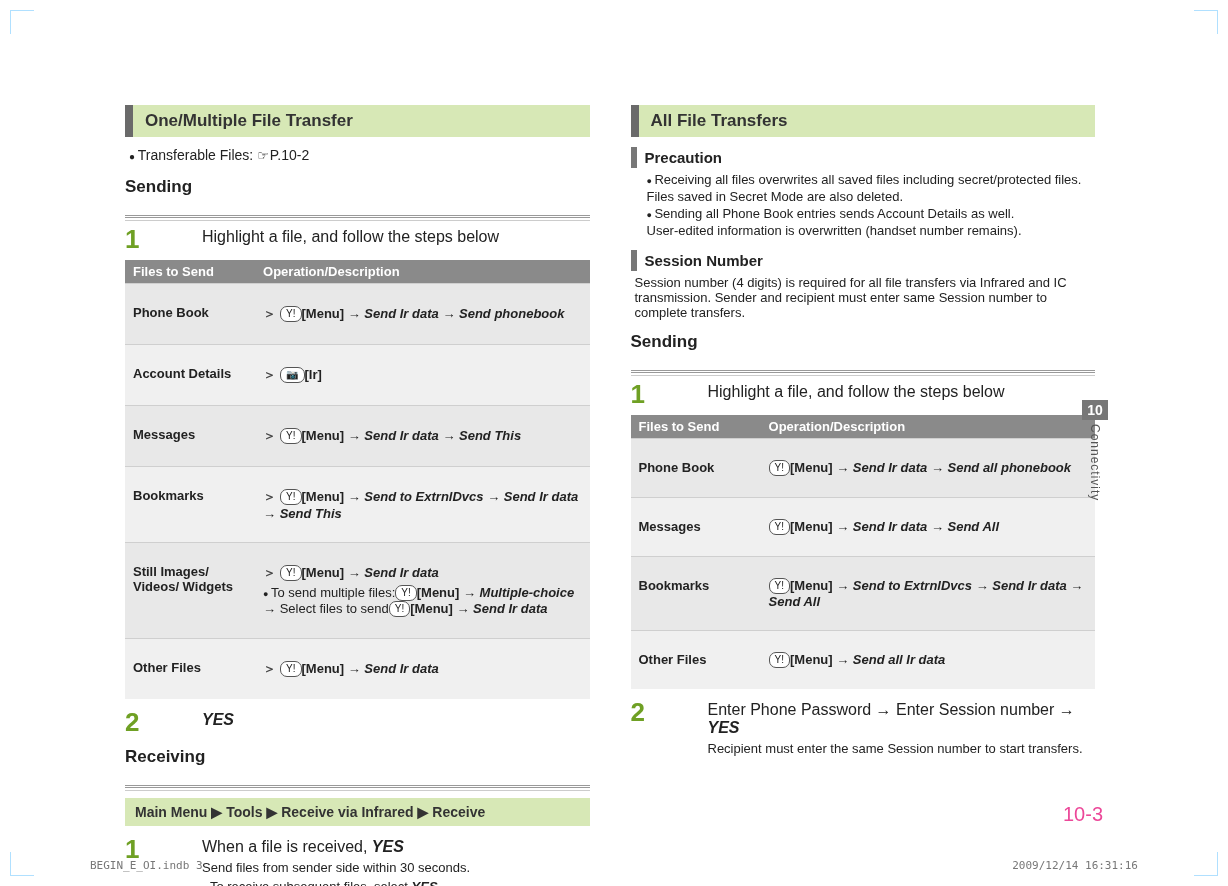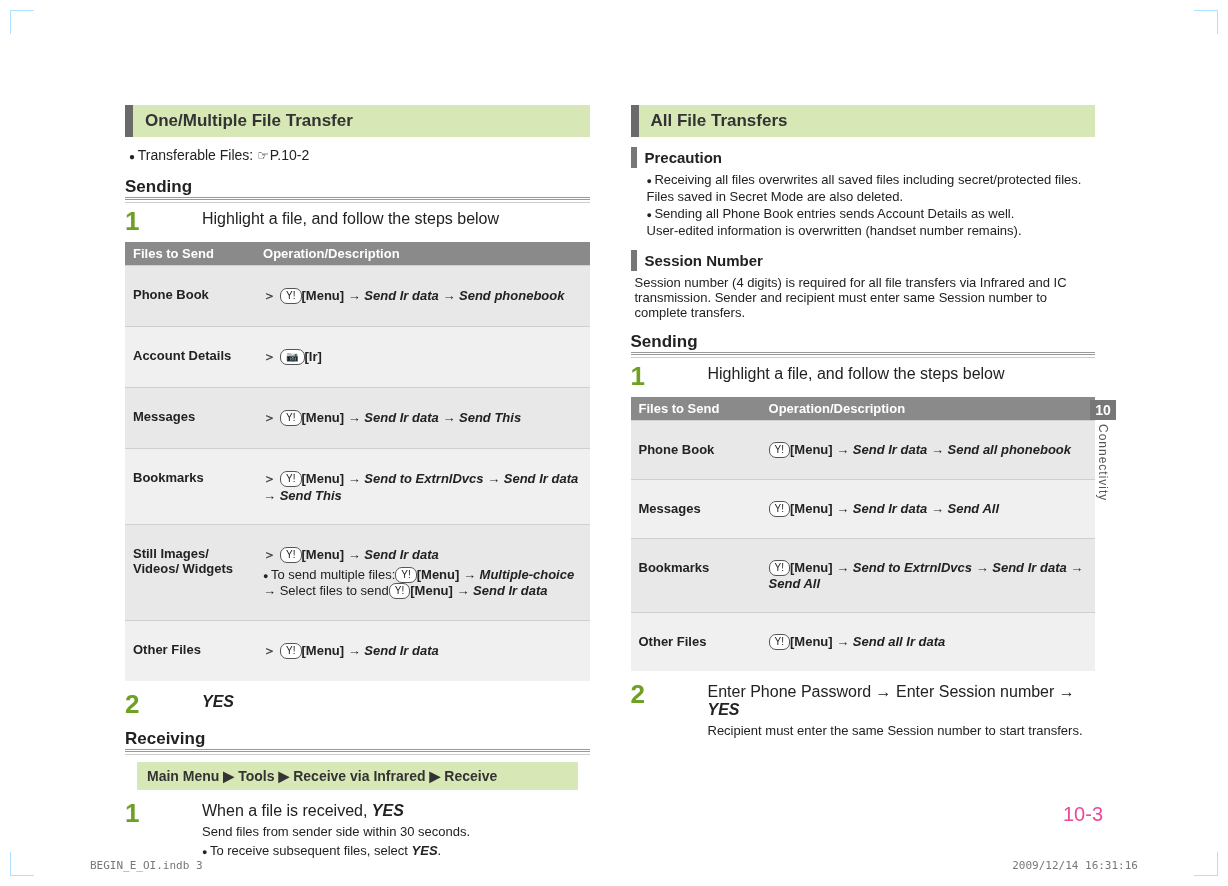--- a/index.html
+++ b/index.html
@@ -32,21 +32,21 @@
 
   .bullet-line { font-size: 14px; margin: 6px 0 14px 4px; }
   .bullet-line::before { content: "● "; font-size: 10px; vertical-align: middle; }
   .xref { font-size: 13px; }
   .xref::before { content: "☞"; font-size: 13px; margin-right: 1px; }
 
   .subhead {
     font-weight: bold;
     font-size: 17px;
     border-bottom: 3px double #999;
-    padding-bottom: 0;
+    padding-bottom: 18px;
     margin: 12px 0 8px 0;
     position: relative;
   }
   .subhead::after {
     content: "";
     position: absolute;
     left: 0; right: 0; bottom: -6px; height: 1px; background: #ccc;
   }
 
   .step { display: flex; gap: 14px; margin: 8px 0; align-items: flex-start; }
@@ -93,39 +93,39 @@
     vertical-align: 1px;
     background: #fff;
   }
 
   .menu-path {
     background: #d7e8b6;
     padding: 6px 10px;
     font-size: 14px;
     font-weight: bold;
     color: #333;
-    margin: 10px 12px;
+    margin: 10px 0;
   }
   .mp-sep { color: #333; margin: 0 4px; }
 
   .note-block { margin: 6px 0 12px 0; }
   .note-title {
     font-weight: bold;
     font-size: 15px;
     border-left: 6px solid #777;
     padding: 2px 8px;
     margin-bottom: 4px;
   }
   .note-body { font-size: 13px; padding-left: 4px; }
   .note-body .nb-line { margin: 2px 0 2px 22px; text-indent: -10px; }
   .note-body .nb-line.bul::before { content: "● "; font-size: 9px; vertical-align: middle; }
 
   .side-tab {
     position: absolute;
-    right: 112px;
+    right: 120px;
     top: 400px;
     text-align: center;
   }
   .side-tab .chap {
     background: #777;
     color: #fff;
     width: 26px;
     padding: 2px 0;
     font-weight: bold;
     font-size: 14px;

